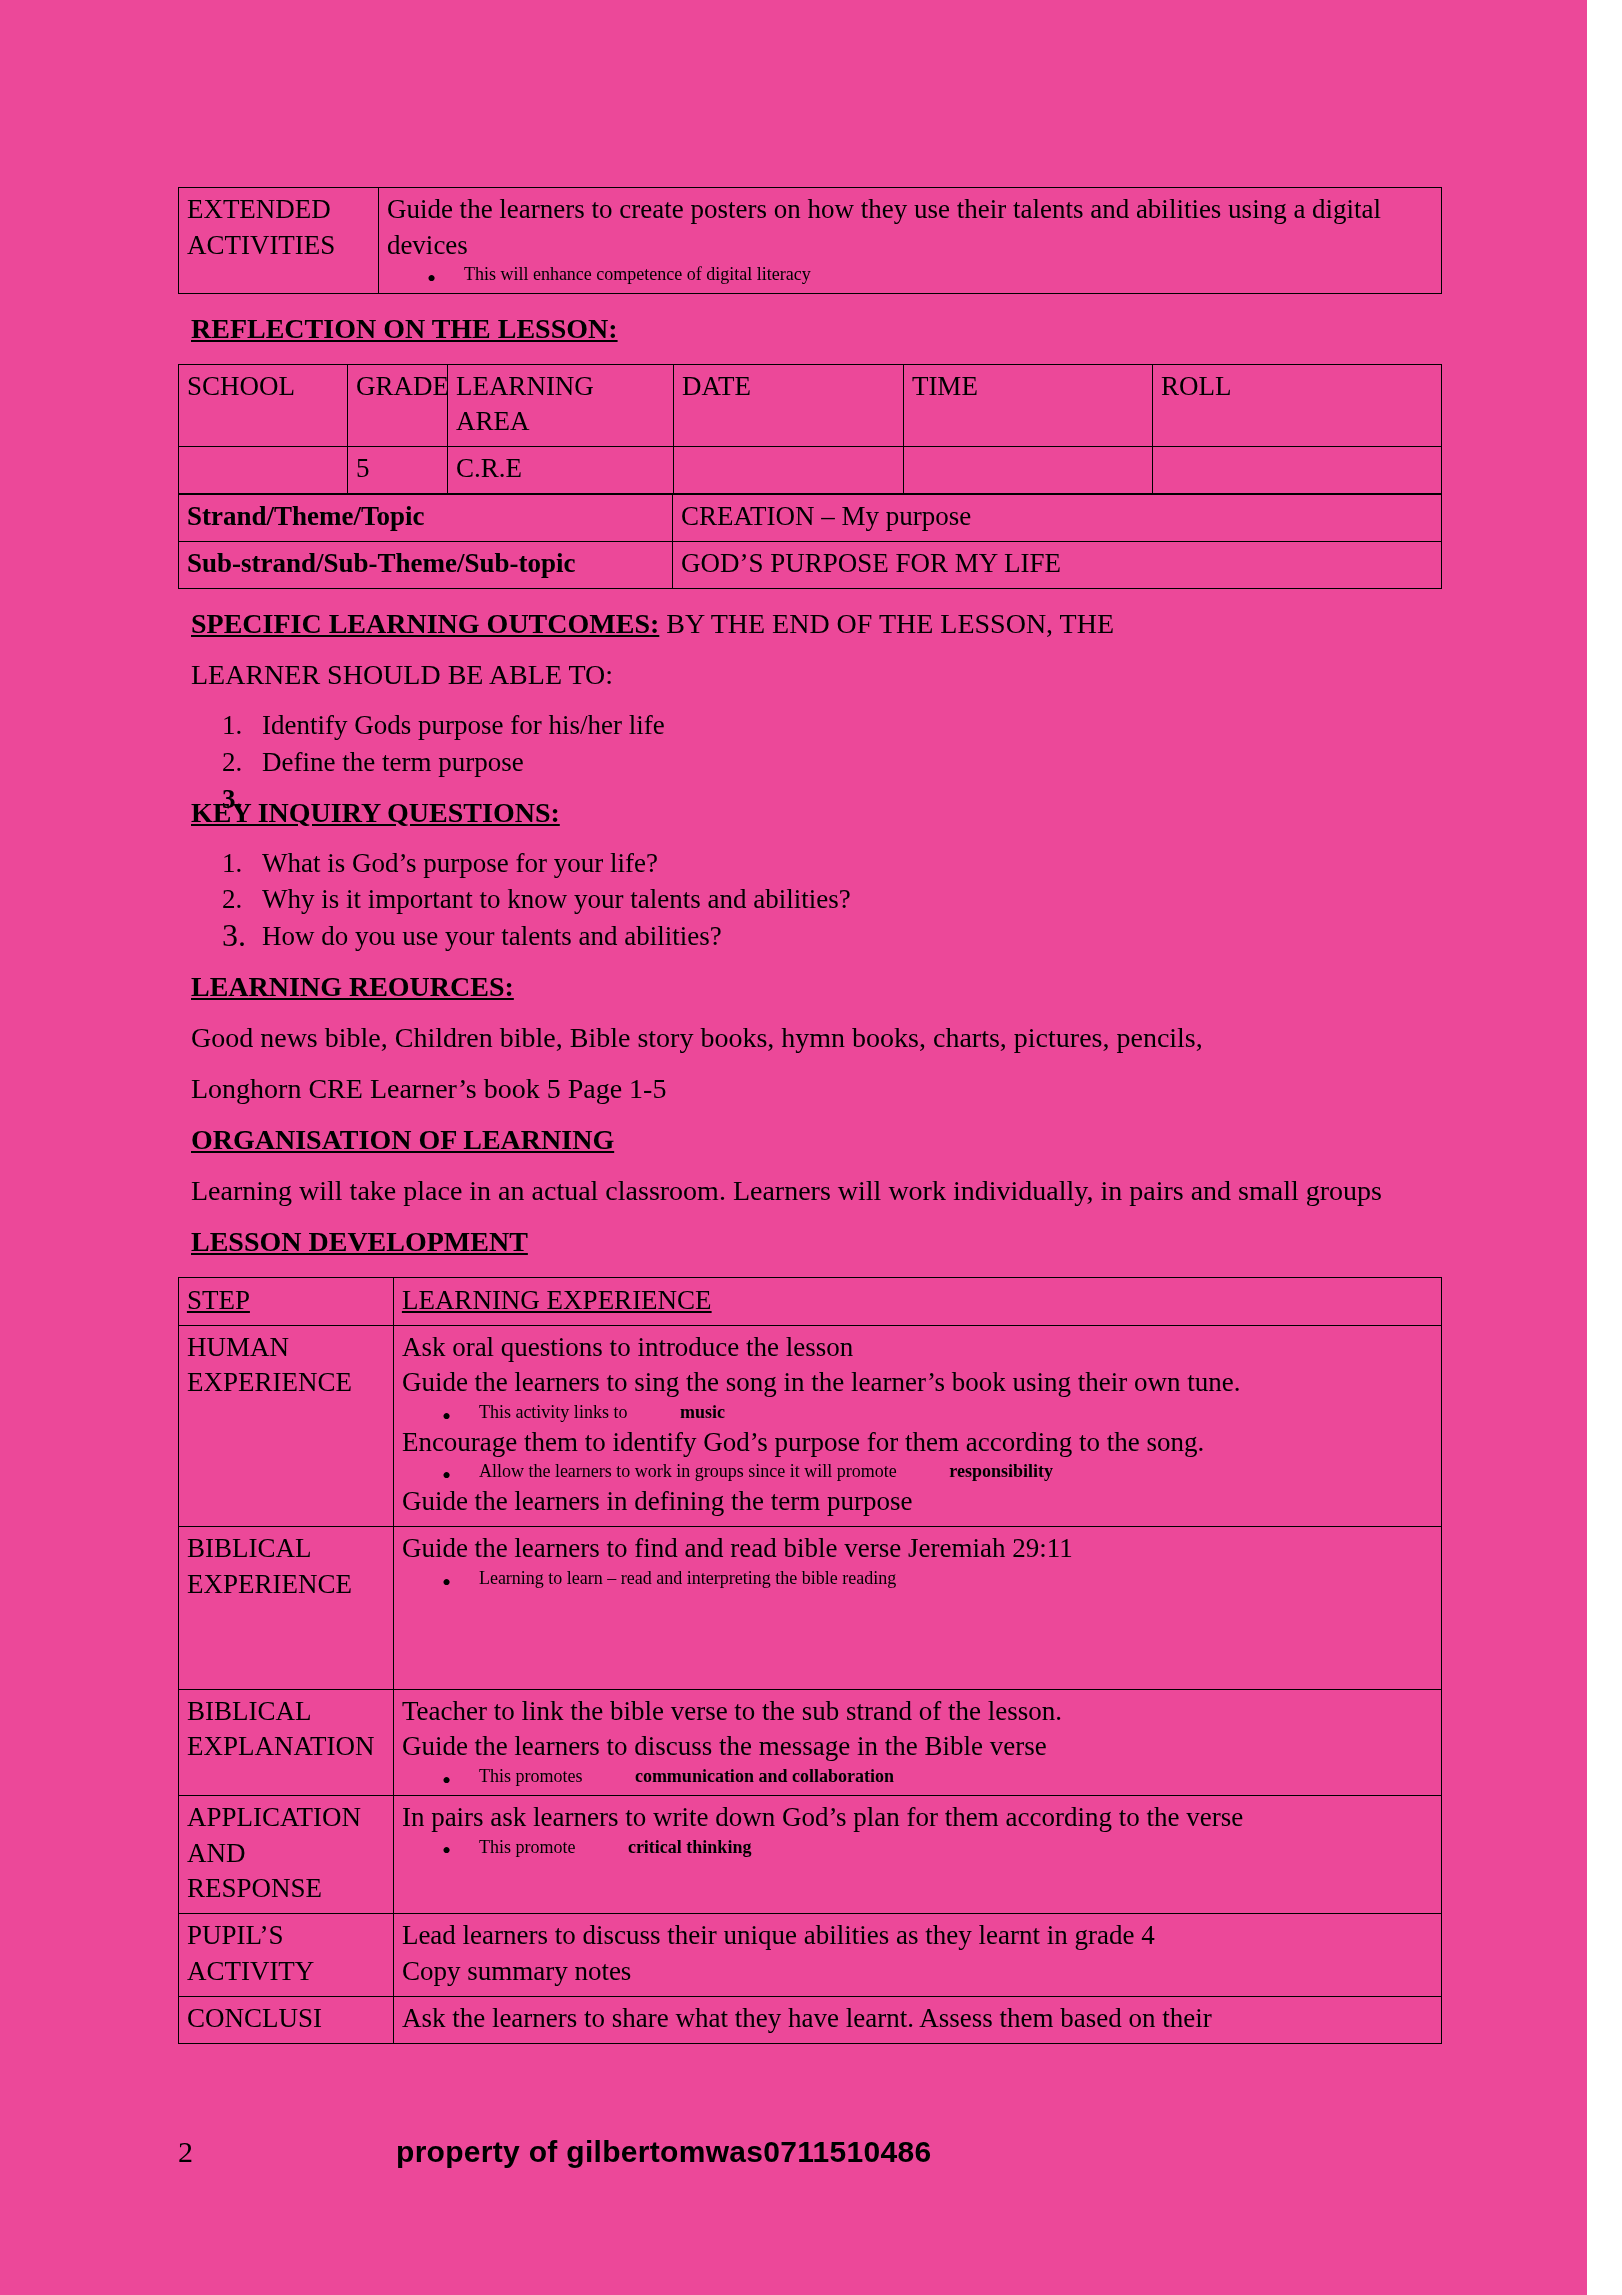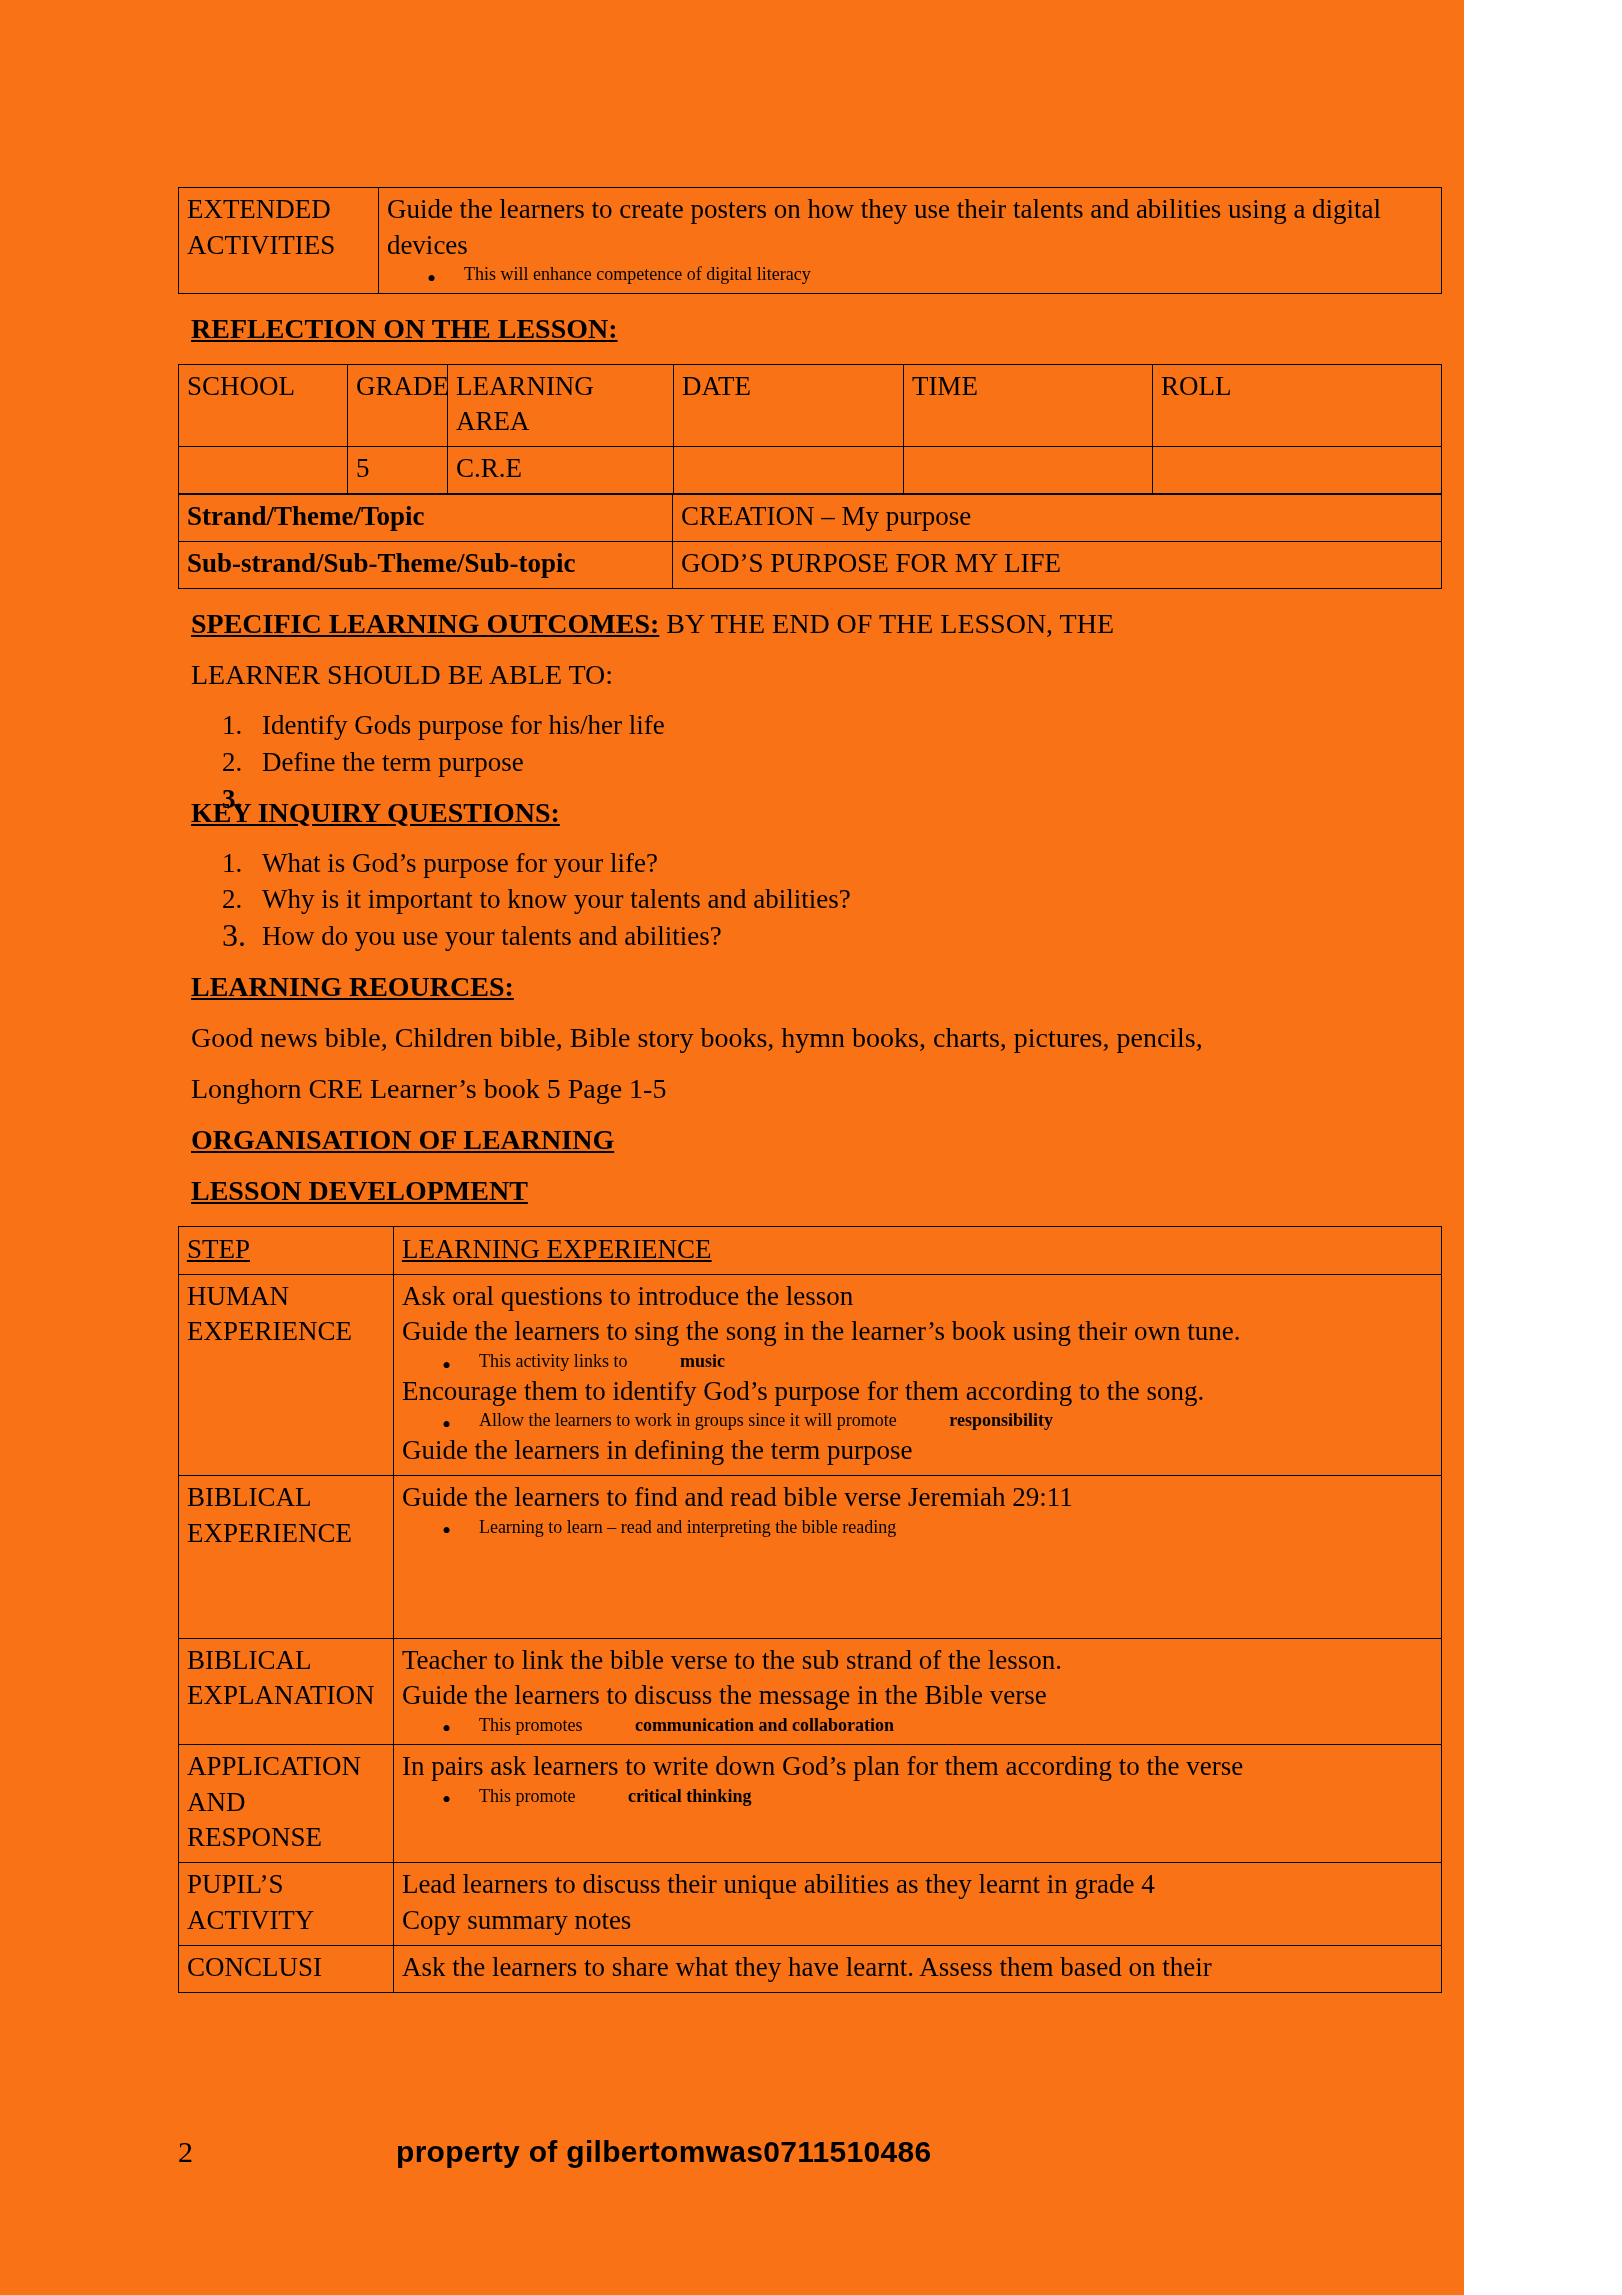--- a/index.html
+++ b/index.html
@@ -2,23 +2,23 @@
 <html style="font-size:10.5px"><head>
 <meta charset="utf-8">
 <style>
   html, body {
     margin: 0;
     padding: 0;
     background: #ffffff;
   }
   .page {
     position: relative;
-    width: 1464px;
+    width: 1587px;
     height: 2295px;
-    background: #f97316;
+    background: #ec4899;
     font-family: "Liberation Serif", "DejaVu Serif", serif;
     color: #000000;
     box-sizing: border-box;
   }
   .content {
     position: absolute;
     left: 178px;
     top: 187px;
     width: 1263px;
   }
@@ -225,20 +225,21 @@
         <span class="marker big-marker">3.</span>
         <span>How do you use your talents and abilities?</span>
       </li>
     </ol>
 
     <p class="body-line section-head">LEARNING REOURCES:</p>
     <p class="body-line">Good news bible, Children bible, Bible story books, hymn books, charts, pictures, pencils,</p>
     <p class="body-line">Longhorn CRE Learner’s book 5 Page 1-5</p>
 
     <p class="body-line section-head">ORGANISATION OF LEARNING</p>
+    <p class="body-line">Learning will take place in an actual classroom. Learners will work individually, in pairs and small groups</p>
 
     <p class="body-line section-head">LESSON DEVELOPMENT </p>
     <div class="gap-xs"></div>
 
     <table class="doc-table">
       <colgroup>
           <col style="width:215px">
           <col style="width:1048px">
         </colgroup>
       <tbody>

